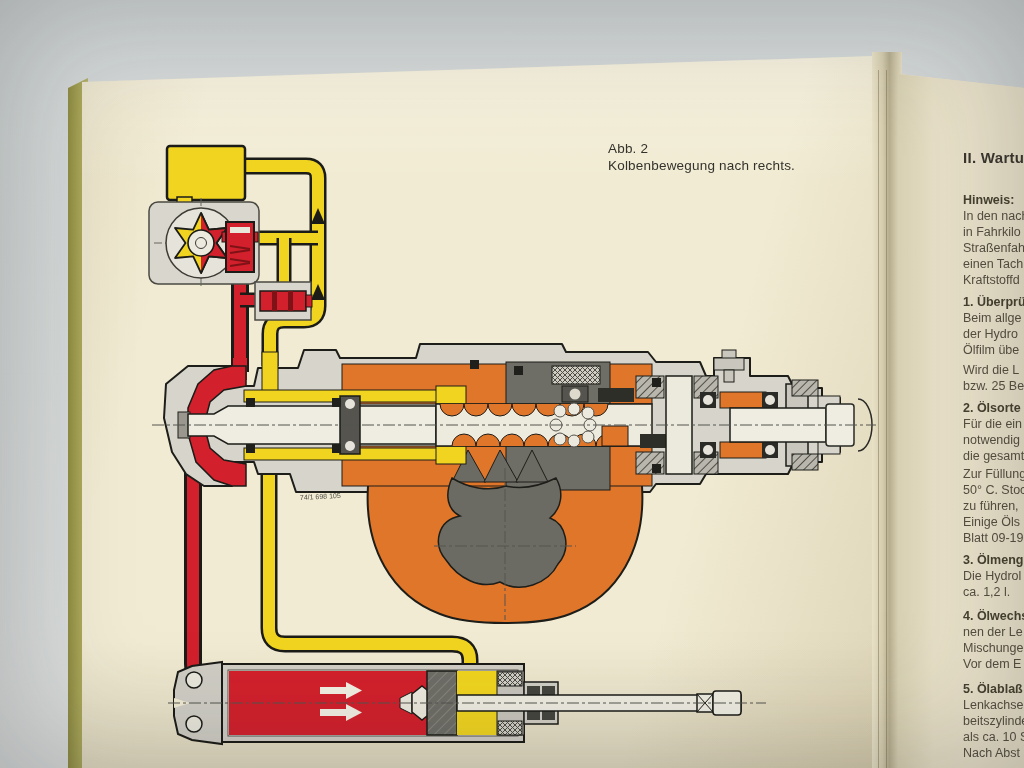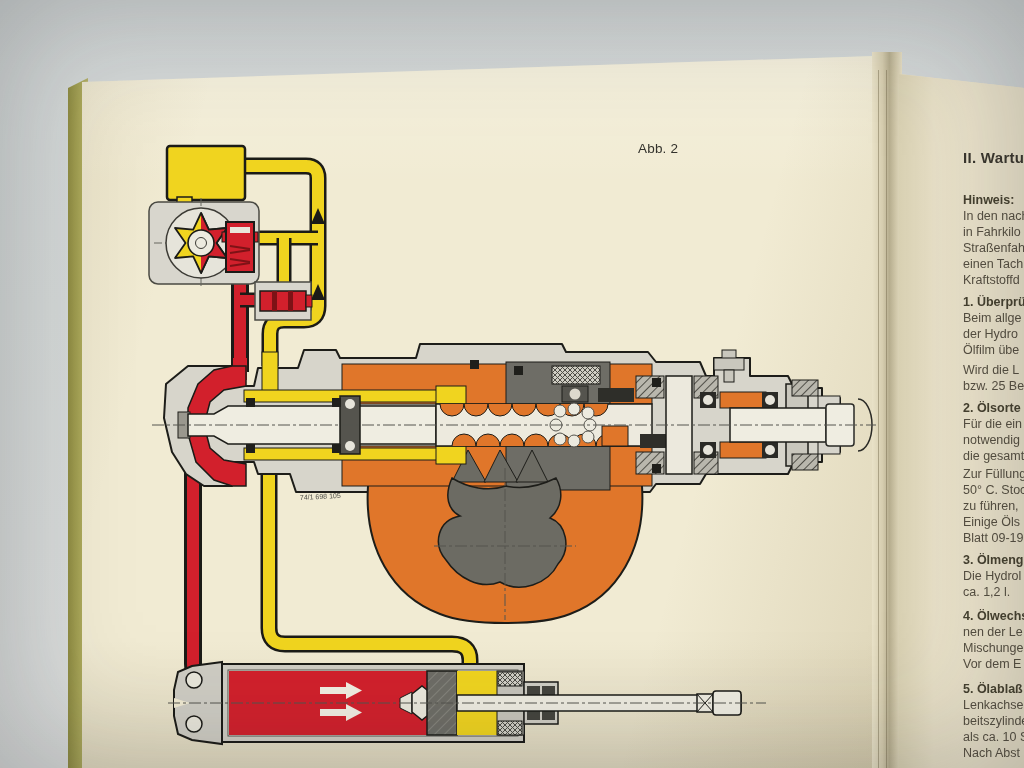--- a/index.html
+++ b/index.html
@@ -33,21 +33,21 @@
     clip-path:polygon(0 16px,100% 30px,100% 100%,0 100%);
   }
   #right-col{
     left:963px;top:150px;width:120px;color:#564f41;
     font-size:12.5px;line-height:16px;white-space:nowrap;
   }
   #right-col .h{font-size:15px;font-weight:bold;color:#3b372e;letter-spacing:.3px;}
   #right-col .b{font-weight:bold;color:#46412f;}
   .mt26{margin-top:26px}.mt4{margin-top:4px}.mt6{margin-top:6px}.mt8{margin-top:8px}.mt9{margin-top:9px}.mt2{margin-top:2px}
   #caption{
-    left:638px;top:140px;width:260px;color:#33322c;
+    left:608px;top:140px;width:260px;color:#33322c;
     font-size:13.5px;line-height:17px;letter-spacing:.2px;
   }
   #caption p{margin:0;}
   #diagram-svg{left:0;top:0;}
   #vignette{
     left:0;top:0;width:1024px;height:768px;pointer-events:none;
     box-shadow:inset 0 0 130px rgba(35,38,44,.28);
   }
 </style>
 </head>
@@ -283,20 +283,21 @@
     <rect x="697" y="694" width="16" height="18" fill="#efede1" stroke="#1b1b17" stroke-width="1.5"></rect>
     <line x1="697" y1="694" x2="713" y2="712" stroke="#1b1b17" stroke-width="1"></line>
     <line x1="713" y1="694" x2="697" y2="712" stroke="#1b1b17" stroke-width="1"></line>
     <rect x="713" y="691" width="28" height="24" rx="3" fill="#efede1" stroke="#1b1b17" stroke-width="1.5"></rect>
     <line x1="168" y1="703" x2="766" y2="703" stroke="#55544f" stroke-width="1" stroke-dasharray="12 3 3 3"></line>
   </g>
 </svg>
 
 <div id="caption" class="abs">
   <p>Abb. 2</p>
+  <p>Kolbenbewegung nach rechts.</p>
 </div>
 
 <div id="right-col" class="abs">
   <div class="h">II. Wartu</div>
   <div class="b mt26">Hinweis:</div>
   <div>In den nach</div>
   <div>in Fahrkilo</div>
   <div>Straßenfah</div>
   <div>einen Tach</div>
   <div>Kraftstoffd</div>

